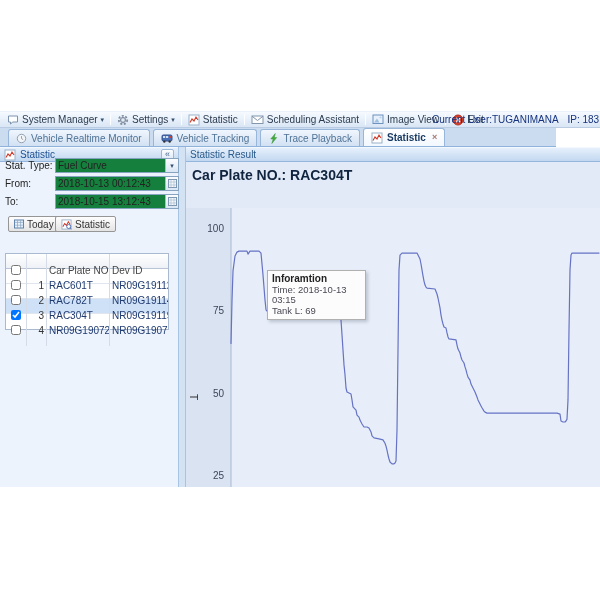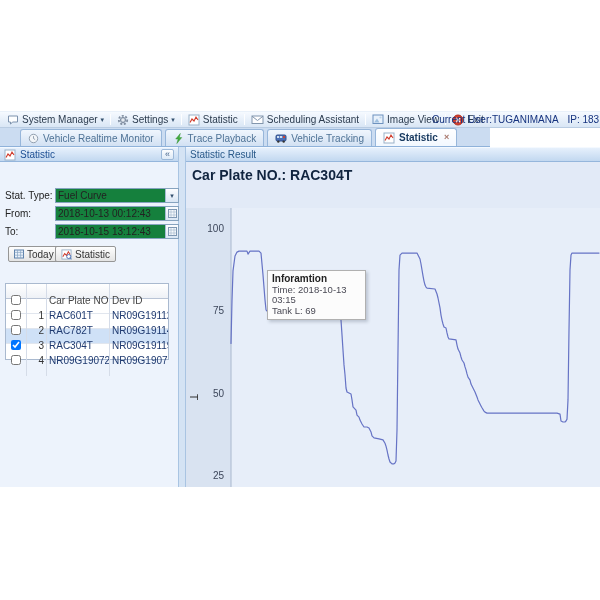--- a/index.html
+++ b/index.html
@@ -12,22 +12,22 @@
   .menubar{position:absolute;left:0;top:0;width:600px;height:17px;
            background:linear-gradient(#f6faff,#d9e6f5);border-top:1px solid #e9f1fa;
            border-bottom:1px solid #b9cce2;display:flex;align-items:center;padding-left:2px;}
   .menu-item{display:flex;align-items:center;gap:3px;padding:1px 5px;cursor:default;white-space:nowrap;color:#2b3b4e;}
   .msep{width:1px;height:11px;background:#c2d2e6;border-right:1px solid #fdfeff;margin:0 1px;}
   .caret{font-size:7px;color:#33506e;line-height:1;}
   .user-info{position:absolute;left:432px;top:0;width:168px;height:17px;line-height:16px;
              white-space:nowrap;overflow:hidden;color:#16337f;}
   .user-info span{margin-right:6px;}
   
-  .tabbar{position:absolute;left:0;top:17px;width:490px;height:19px;background:#cbdcf1;
-          border-bottom:1px solid #8fb2da;display:flex;align-items:flex-end;padding-left:20px;gap:3px;}
+  .tabbar{position:absolute;left:0;top:17px;width:556px;height:19px;background:#cbdcf1;
+          border-bottom:1px solid #8fb2da;display:flex;align-items:flex-end;padding-left:8px;gap:3px;}
   .tab{display:flex;align-items:center;gap:4px;height:17px;padding:0 7px;
        background:linear-gradient(#f0f6fd,#d2e1f3);border:1px solid #97b6da;border-bottom:none;
        border-radius:3px 3px 0 0;color:#4f7396;white-space:nowrap;}
   .tab.active{background:linear-gradient(#ffffff,#f2f8ff);color:#17395f;font-weight:bold;height:18px;}
   .tab-close{font-size:9px;color:#a8766a;margin-left:2px;line-height:1;}
   
   .content{position:absolute;left:0;top:36px;width:600px;height:340px;background:#dce6f4;
            border-bottom:2px solid #a8c6e8;}
   .panel-header{position:absolute;left:0;top:0;height:15px;width:100%;
                 background:linear-gradient(#e6f0fc,#c2d8f0);border-top:1px solid #f4f9ff;
@@ -35,21 +35,21 @@
                 padding:0 4px;color:#1d4f93;}
   .left-panel{position:absolute;left:0;top:0;width:179px;height:340px;background:#edf3fc;
               border-right:1px solid #a9c4e2;}
   .splitter{position:absolute;left:179px;top:0;width:7px;height:340px;background:#d4e3f4;
             border-right:1px solid #a9c4e2;}
   .right-panel{position:absolute;left:186px;top:0;width:414px;height:340px;background:#e2eaf7;}
   .collapse-btn{margin-left:auto;width:13px;height:11px;line-height:9px;text-align:center;
                 background:linear-gradient(#fdfeff,#dde9f6);border:1px solid #9cb8d8;
                 border-radius:2px;color:#46648c;font-size:9px;}
   
-  .lp-body{position:absolute;left:0;top:32px;width:179px;height:325px;}
+  .lp-body{position:absolute;left:0;top:2px;width:179px;height:325px;}
   .frm-label{position:absolute;left:5px;color:#222;}
   .field{position:absolute;left:55px;width:124px;height:15px;background:#15803d;
          border:1px solid #86a3bf;display:flex;align-items:center;}
   .field input{flex:1;min-width:0;border:none;outline:none;background:transparent;
                font-family:"Liberation Sans",sans-serif;font-size:10px;color:#222;padding:0 2px;height:12px;}
   .fld-btn{width:13px;height:13px;flex:0 0 13px;background:linear-gradient(#fcfdff,#d9e6f4);
            border-left:1px solid #a5bcd2;display:flex;align-items:center;justify-content:center;}
   .btn{position:absolute;height:16px;display:flex;align-items:center;gap:3px;padding:0 5px;
        background:linear-gradient(#fefefe,#e4e4e4);border:1px solid #969696;border-radius:2px;color:#333;}
   
@@ -154,38 +154,38 @@
         <span class="ic">
           <svg width="11" height="11" viewBox="0 0 12 12">
               <circle cx="6" cy="6" r="4.6" fill="#f2f5f8" stroke="#8a98a8"></circle>
               <path d="M6 3.4V6l1.8 1.2" fill="none" stroke="#8a98a8"></path>
             </svg>
           </span>
         <span>Vehicle Realtime Monitor</span>
       </div>
       <div class="tab">
         <span class="ic">
-          <svg width="11" height="11" viewBox="0 0 12 12">
-              <polygon points="8,0.5 3,6.5 5.6,6.5 4.2,11.5 9.5,5 6.8,5" fill="#44ad3f" stroke="#2e8c2c" stroke-width="0.5"></polygon>
-            </svg>
-          </span>
-        <span>Trace Playback</span>
-      </div>
-      <div class="tab">
-        <span class="ic">
           <svg width="12" height="11" viewBox="0 0 12 11">
               <rect x="1" y="2" width="10" height="6" rx="1.3" fill="#4a6fb5" stroke="#32508c"></rect>
               <rect x="2" y="3" width="2.2" height="2" fill="#cfe0f2"></rect>
               <rect x="5" y="3" width="2.2" height="2" fill="#cfe0f2"></rect>
               <rect x="8" y="3" width="2" height="2" fill="#c94436"></rect>
               <circle cx="3.3" cy="8.6" r="1.2" fill="#333"></circle>
               <circle cx="8.7" cy="8.6" r="1.2" fill="#333"></circle>
             </svg>
           </span>
         <span>Vehicle Tracking</span>
+      </div>
+      <div class="tab">
+        <span class="ic">
+          <svg width="11" height="11" viewBox="0 0 12 12">
+              <polygon points="8,0.5 3,6.5 5.6,6.5 4.2,11.5 9.5,5 6.8,5" fill="#44ad3f" stroke="#2e8c2c" stroke-width="0.5"></polygon>
+            </svg>
+          </span>
+        <span>Trace Playback</span>
       </div>
       <div class="tab active">
         <span class="ic">
           <svg width="12" height="12" viewBox="0 0 12 12">
               <rect x="1" y="1" width="10" height="10" fill="#fff" stroke="#9ab1c8"></rect>
               <polyline points="2,8.5 4,5 6,7 8,3 10,6" fill="none" stroke="#d03a2a" stroke-width="1.1"></polyline>
             </svg>
           </span>
         <span>Statistic</span>
         <span class="tab-close">×</span>

